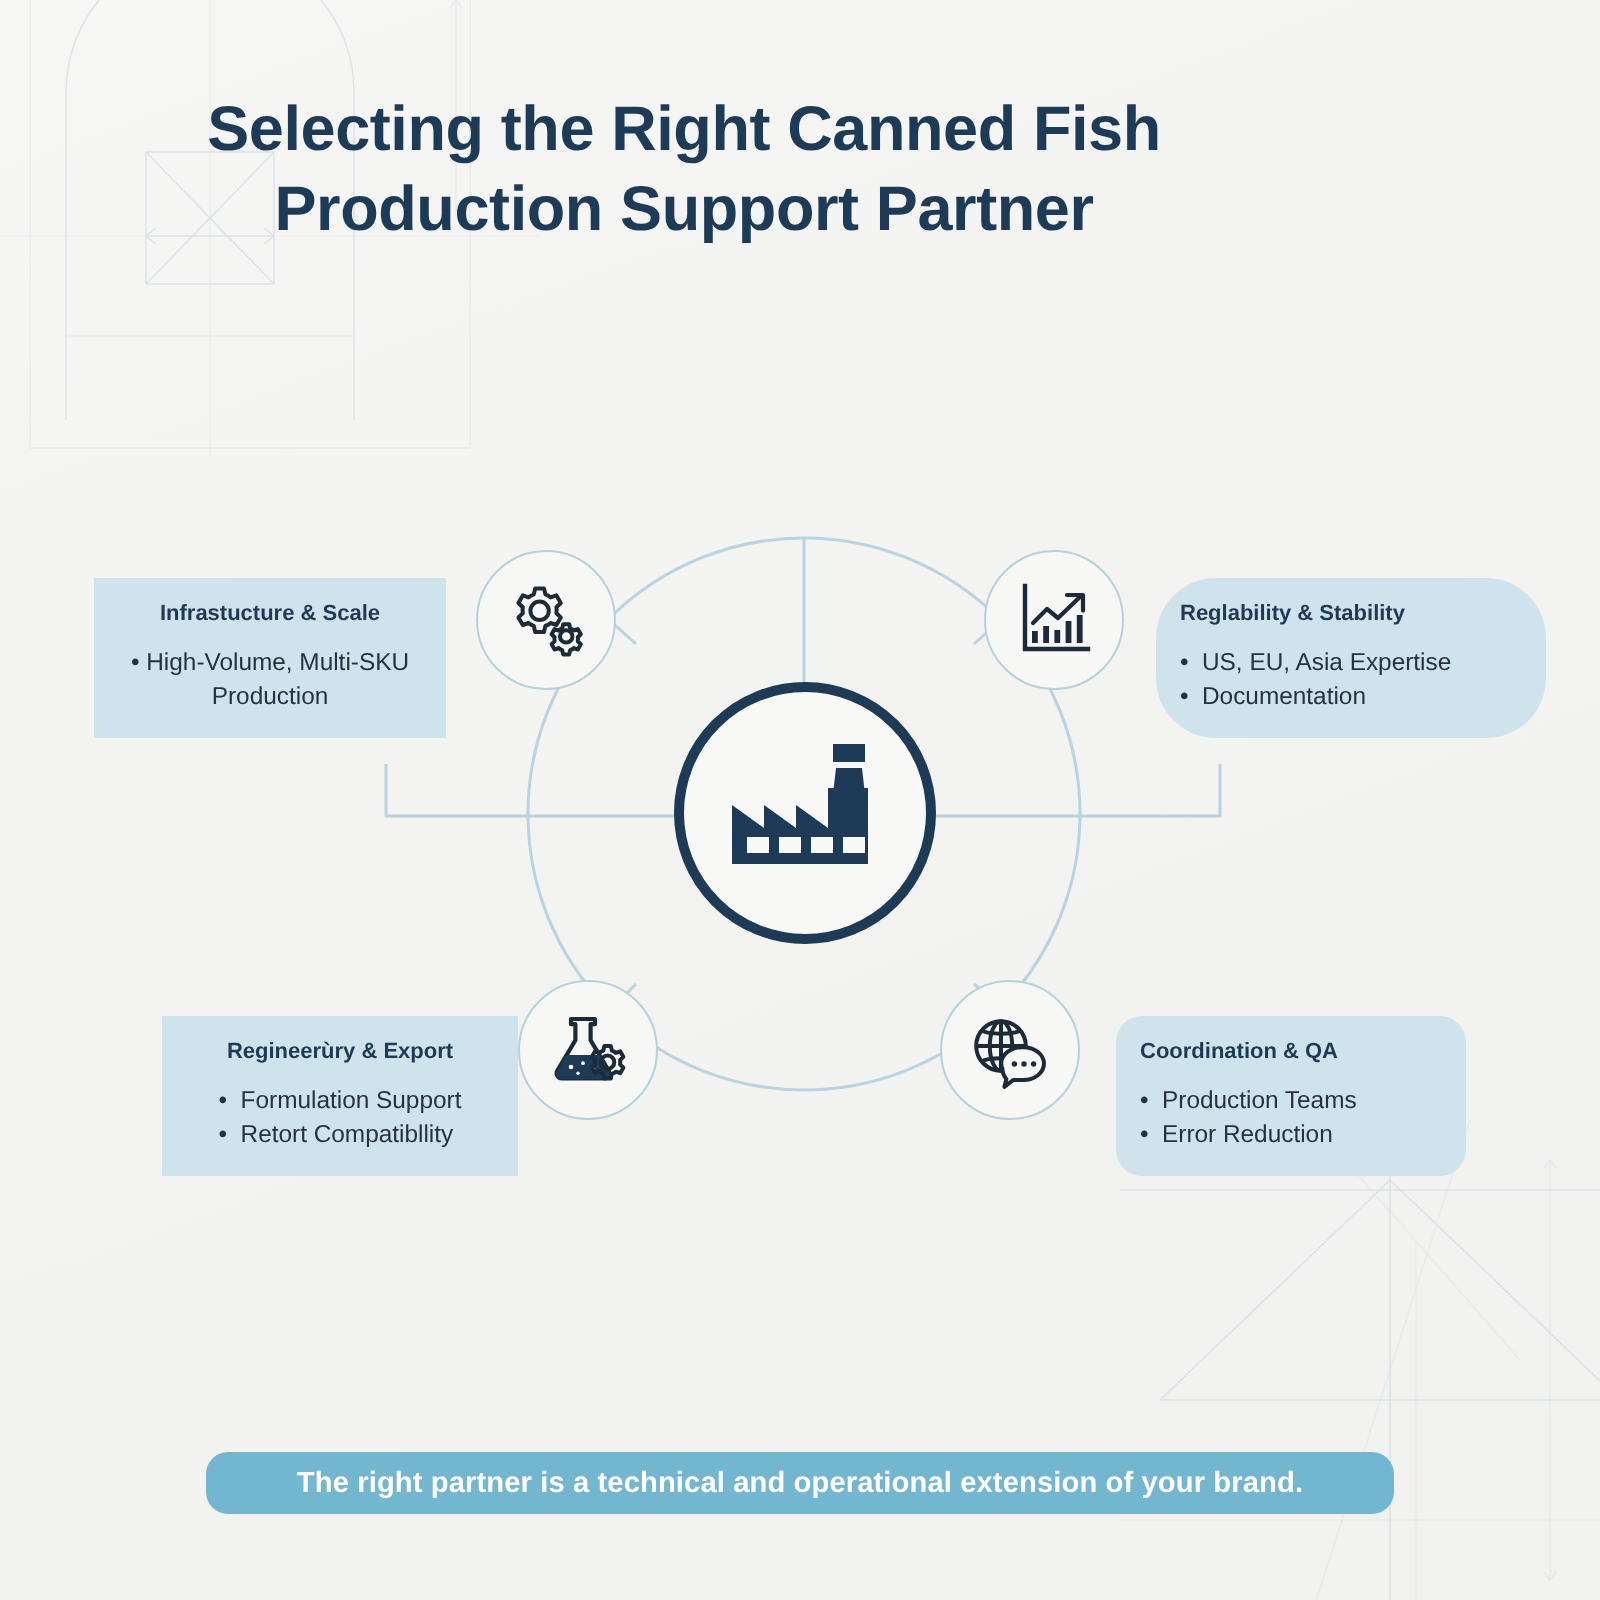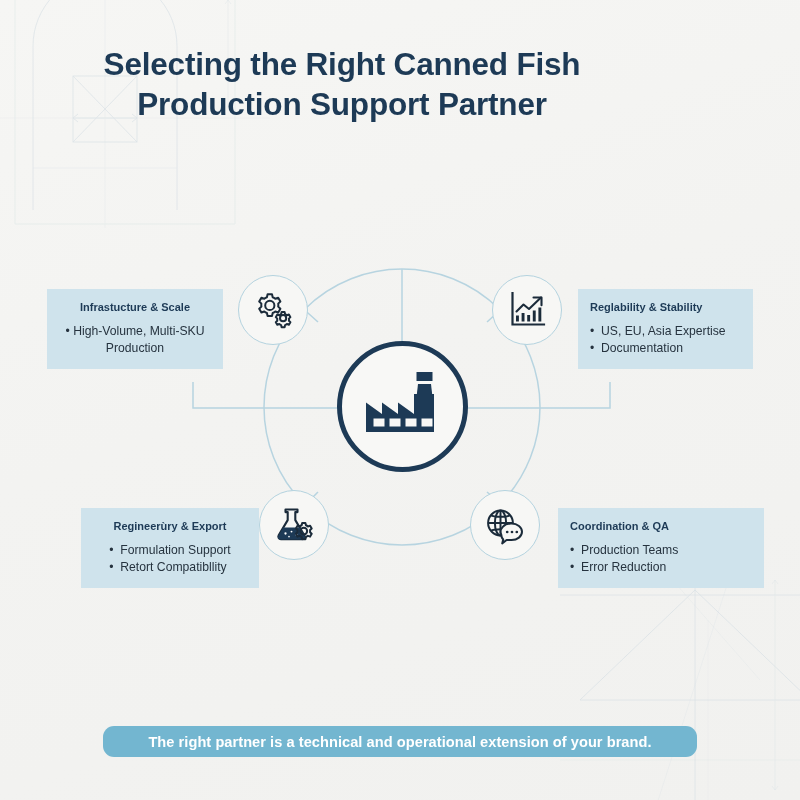--- a/index.html
+++ b/index.html
@@ -129,38 +129,40 @@
   #card-infrastructure .card-list li {
     padding-left: 0;
     text-indent: 0;
   }
   #card-infrastructure .card-list li::before {
     content: "\2022  ";
     position: static;
   }
 
   #card-regulatory {
-    left: 578px; top: 289px; width: 175px;
+    left: 578px; top: 289px; width: 195px;
     text-align: left;
+    border-radius: 30px;
   }
   #card-regulatory .card-title { text-align: left; }
 
   #card-engineering {
     left: 81px; top: 508px; width: 178px;
     text-align: center;
   }
   #card-engineering .card-list {
     display: inline-block;
     text-align: left;
   }
   #card-engineering .card-list li { padding-left: 11px; }
 
   #card-coordination {
-    left: 558px; top: 508px; width: 206px;
+    left: 558px; top: 508px; width: 175px;
     text-align: left;
+    border-radius: 13px;
   }
 
   
   #footer-banner {
     position: absolute;
     left: 103px;
     top: 726px;
     width: 594px;
     height: 31px;
     background: #73b6d0;

